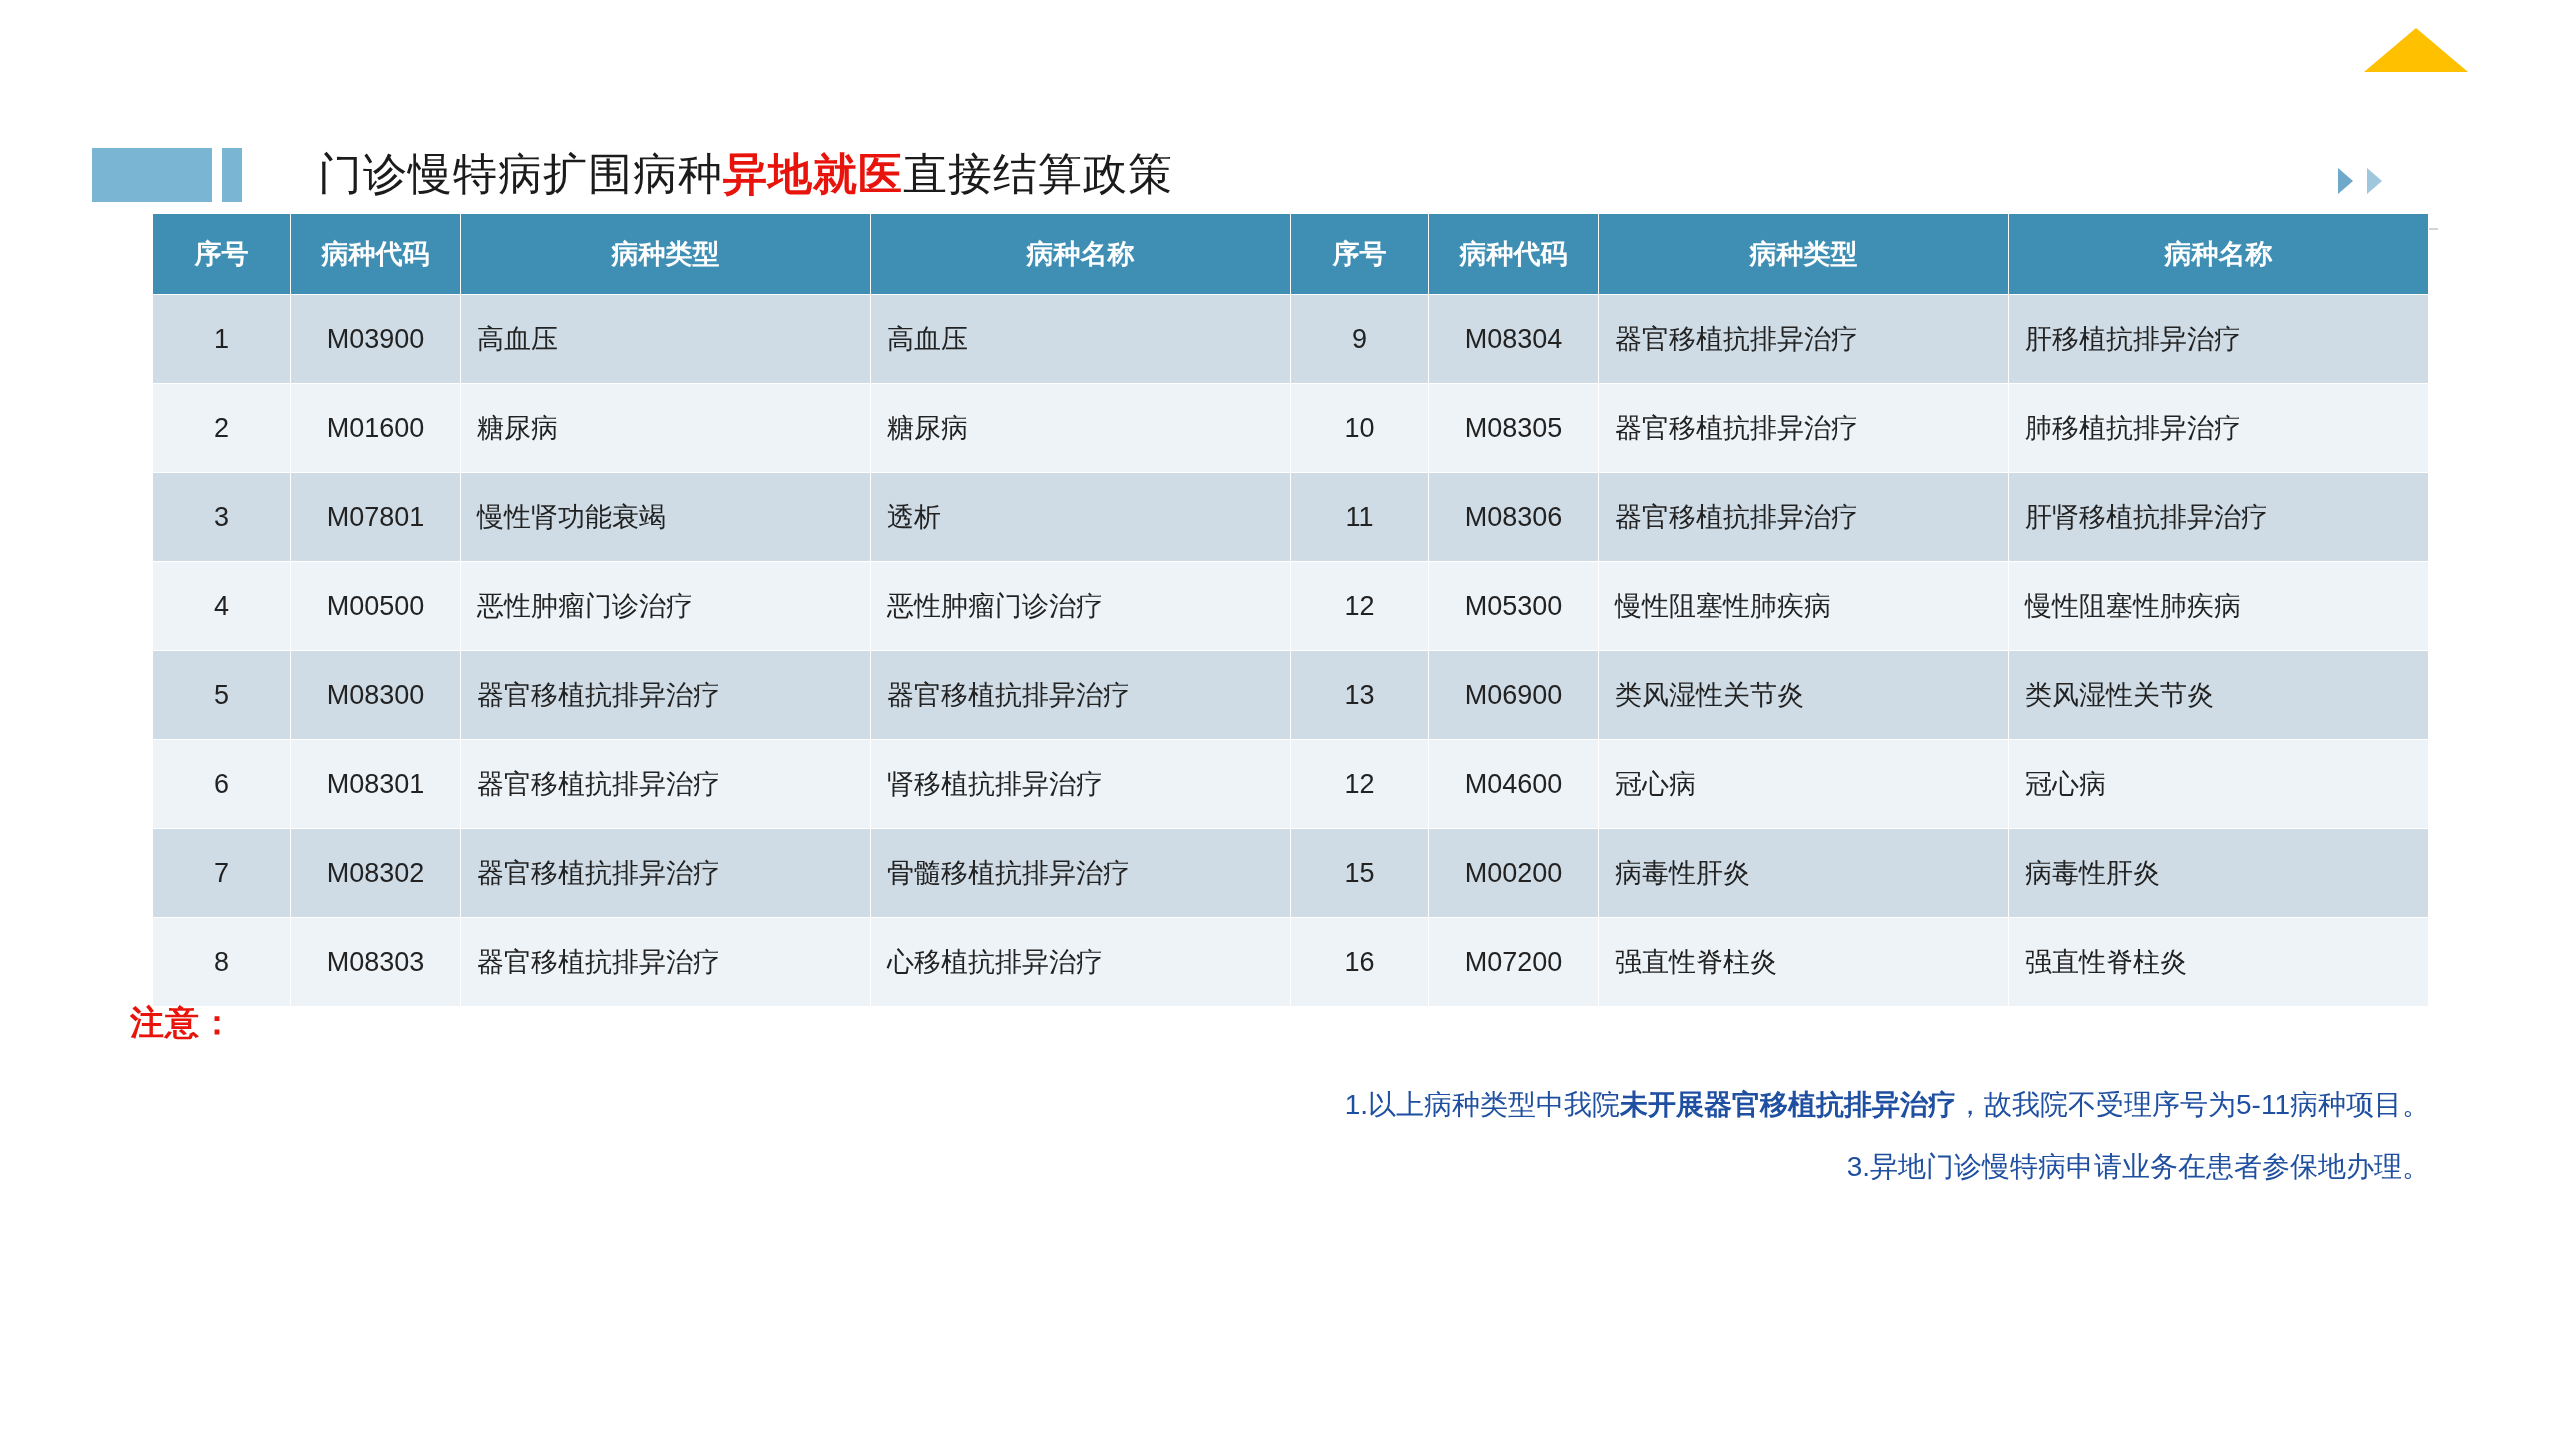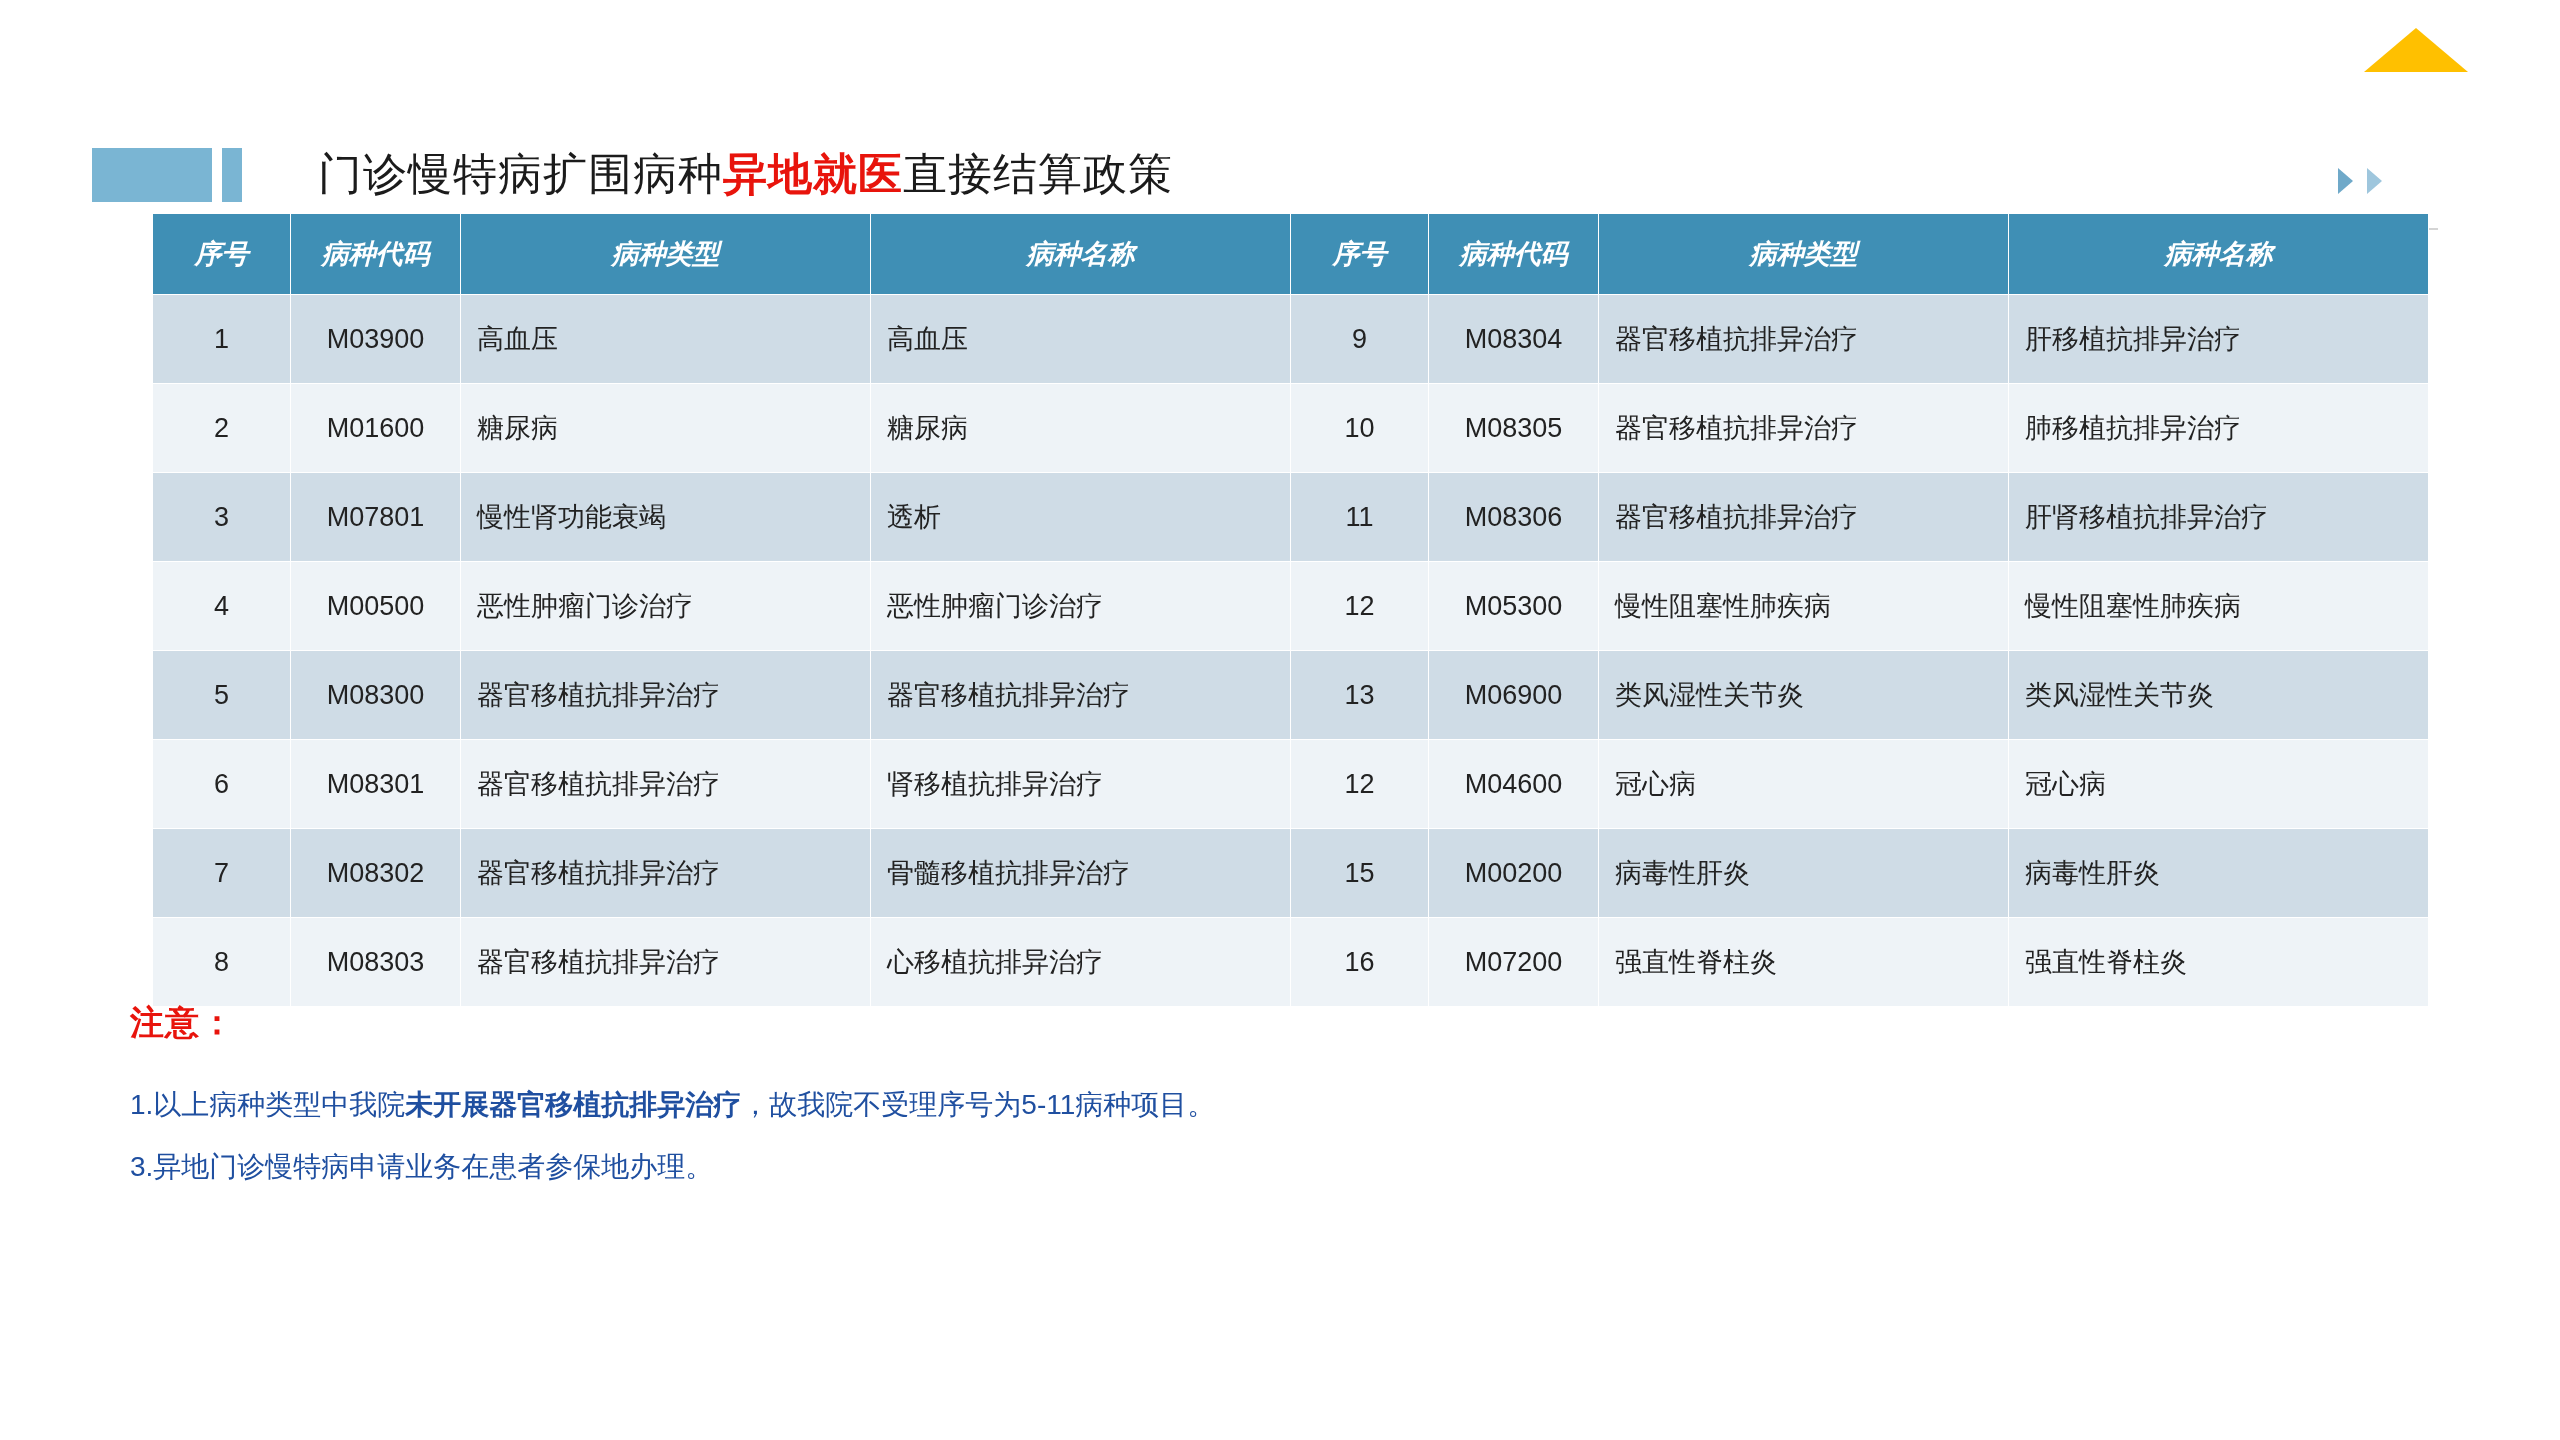--- a/index.html
+++ b/index.html
@@ -109,21 +109,20 @@
   }
   table.dz th {
     background: #3f8fb5;
     color: #ffffff;
     font-size: 27px;
     font-weight: bold;
     height: 80px;
     text-align: center;
     border: 1px solid #ffffff;
     padding: 0 6px;
-    font-style: italic;
   }
   table.dz td {
     font-size: 27px;
     color: #222222;
     height: 88px;
     border: 1px solid #ffffff;
     padding: 0 16px;
     text-align: left;
   }
   table.dz td.c {
@@ -154,20 +153,21 @@
     font-weight: bold;
     color: #e8140c;
     margin-bottom: 28px;
     letter-spacing: 1px;
   }
   .note-line {
     font-size: 28px;
     color: #1f4fa0;
     line-height: 62px;
     white-space: nowrap;
+    text-align: right;
   }
   .note-line b {
     font-weight: bold;
   }
 </style>
 </head>
 <body>
 
 <div class="slide">
 

